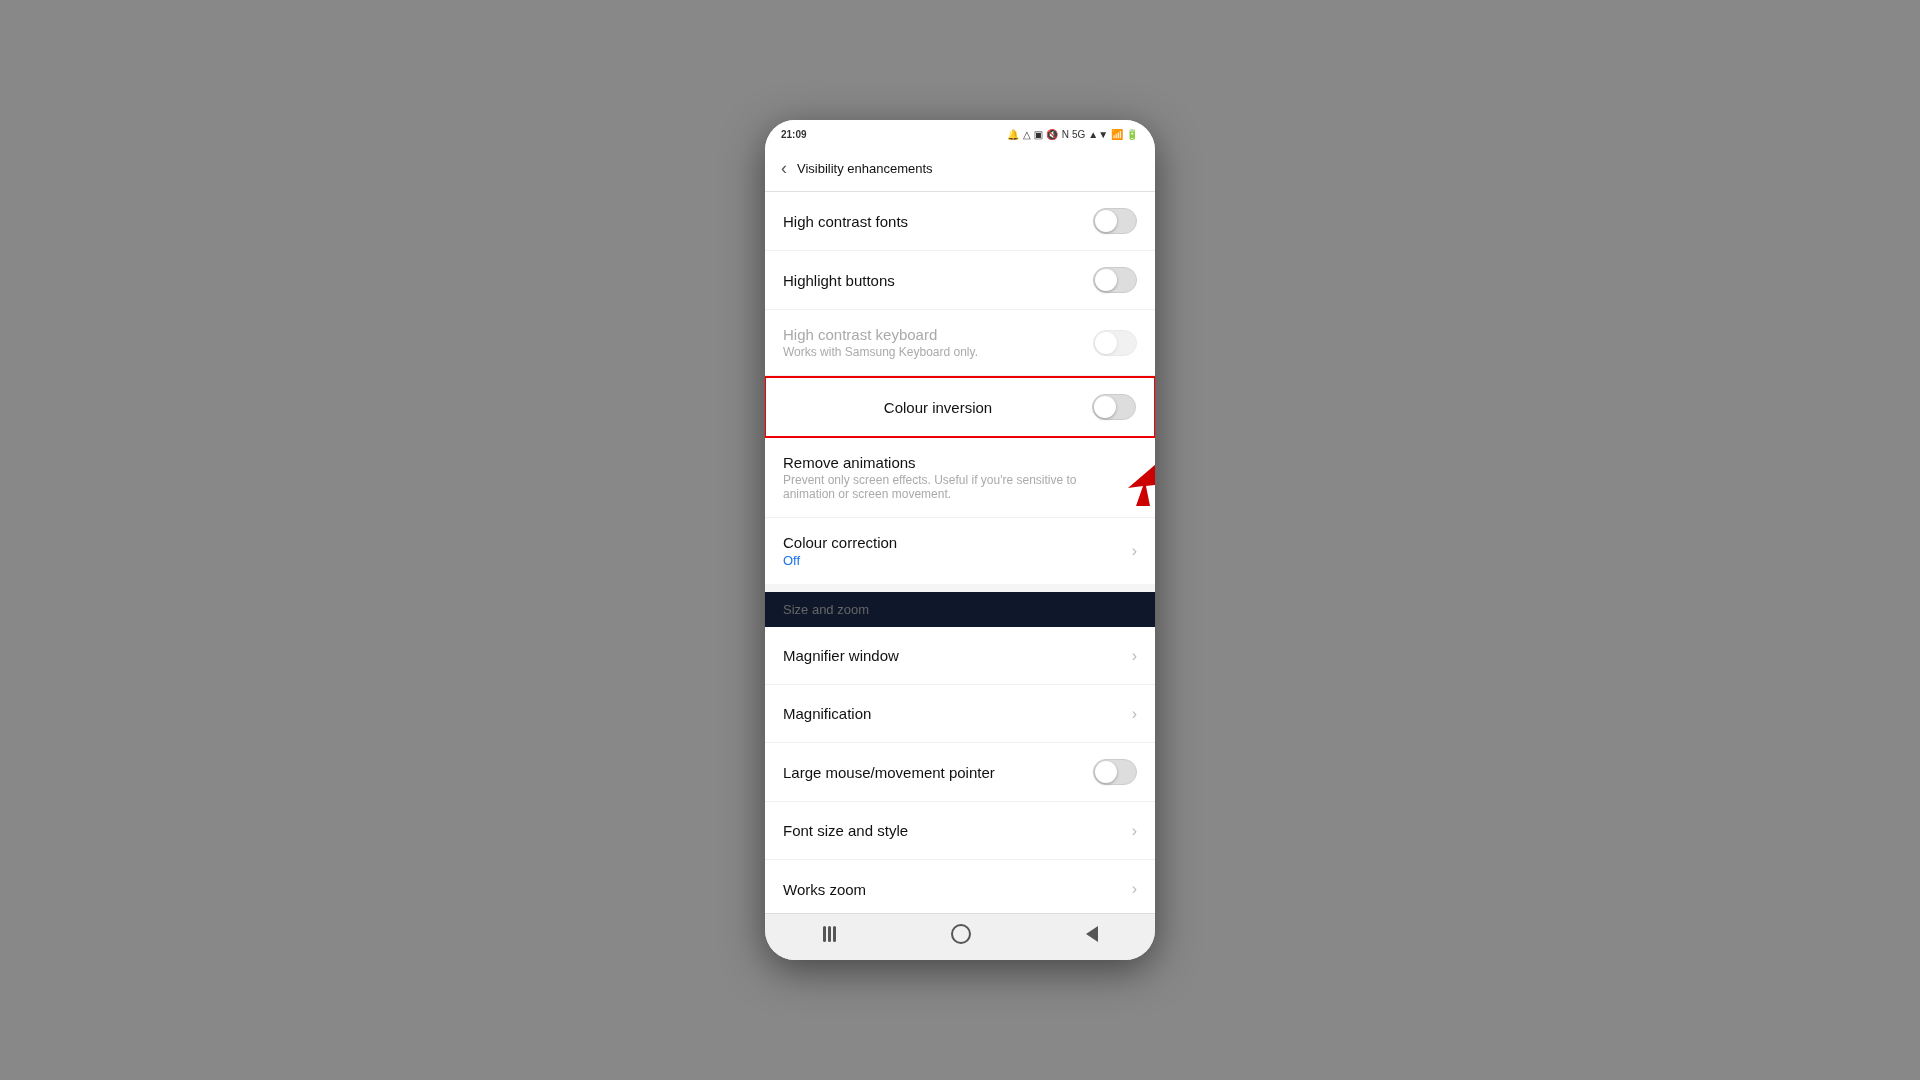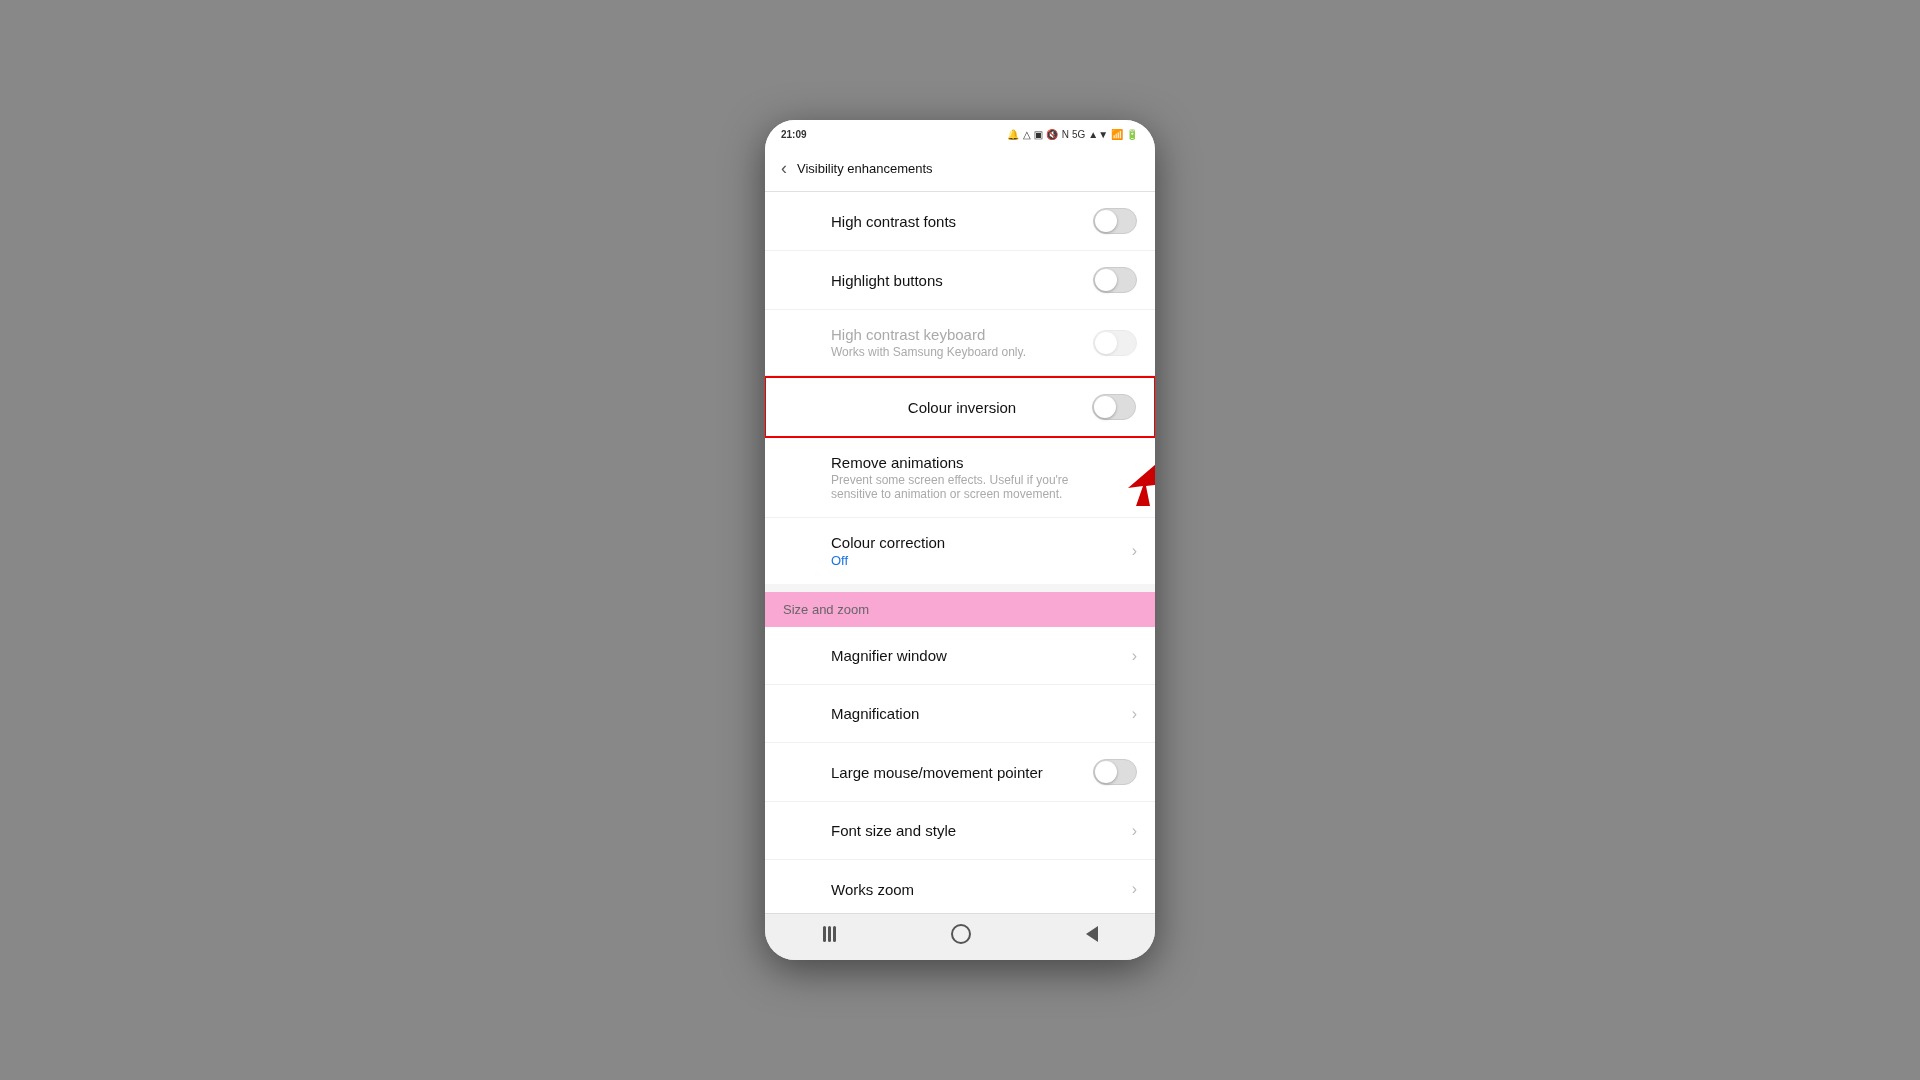--- a/index.html
+++ b/index.html
@@ -97,21 +97,20 @@
     .setting-item.highlighted {
       border: 2.5px solid #e00;
       margin: 0 -1px;
       z-index: 2;
       position: relative;
       text-align: center;
     }
 
     .setting-text {
       flex: 1;
-      margin-left: 48px;
     }
 
     .setting-label {
       font-size: 15px;
       color: #111;
       font-weight: 400;
     }
 
     .setting-label.disabled {
       color: #aaa;
@@ -146,21 +145,21 @@
       width: 22px;
       height: 22px;
       border-radius: 50%;
       background: #fff;
       top: 1px;
       left: 1px;
       box-shadow: 0 1px 3px rgba(0,0,0,0.3);
     }
 
     .section-header {
-      background: #f9a8d4;
+      background: #0f172a;
       padding: 10px 18px;
       font-size: 13px;
       color: #666;
       font-weight: 400;
     }
 
     
     .arrow-container {
       position: relative;
     }
@@ -257,21 +256,21 @@
       <div class="setting-item highlighted">
         <div class="setting-text">
           <div class="setting-label">Colour inversion</div>
         </div>
         <div class="toggle"></div>
       </div>
 
       <div class="setting-item arrow-container" style="position:relative; overflow:visible;">
         <div class="setting-text">
           <div class="setting-label">Remove animations</div>
-          <div class="setting-sublabel">Prevent some screen effects. Useful if you're sensitive to animation or screen movement.</div>
+          <div class="setting-sublabel">Prevent only screen effects. Useful if you're sensitive to animation or screen movement.</div>
         </div>
 
         <svg style="position:absolute; right:-18px; top:10px; width:65px; height:65px; pointer-events:none; z-index:10;" viewBox="0 0 65 65" xmlns="http://www.w3.org/2000/svg">
           <polygon points="55,10 20,40 35,38 28,58 42,58 38,38 55,36" fill="#cc0000"></polygon>
         </svg>
         <div class="toggle" style="opacity:0;"></div>
       </div>
 
       <div class="setting-item">
         <div class="setting-text">

